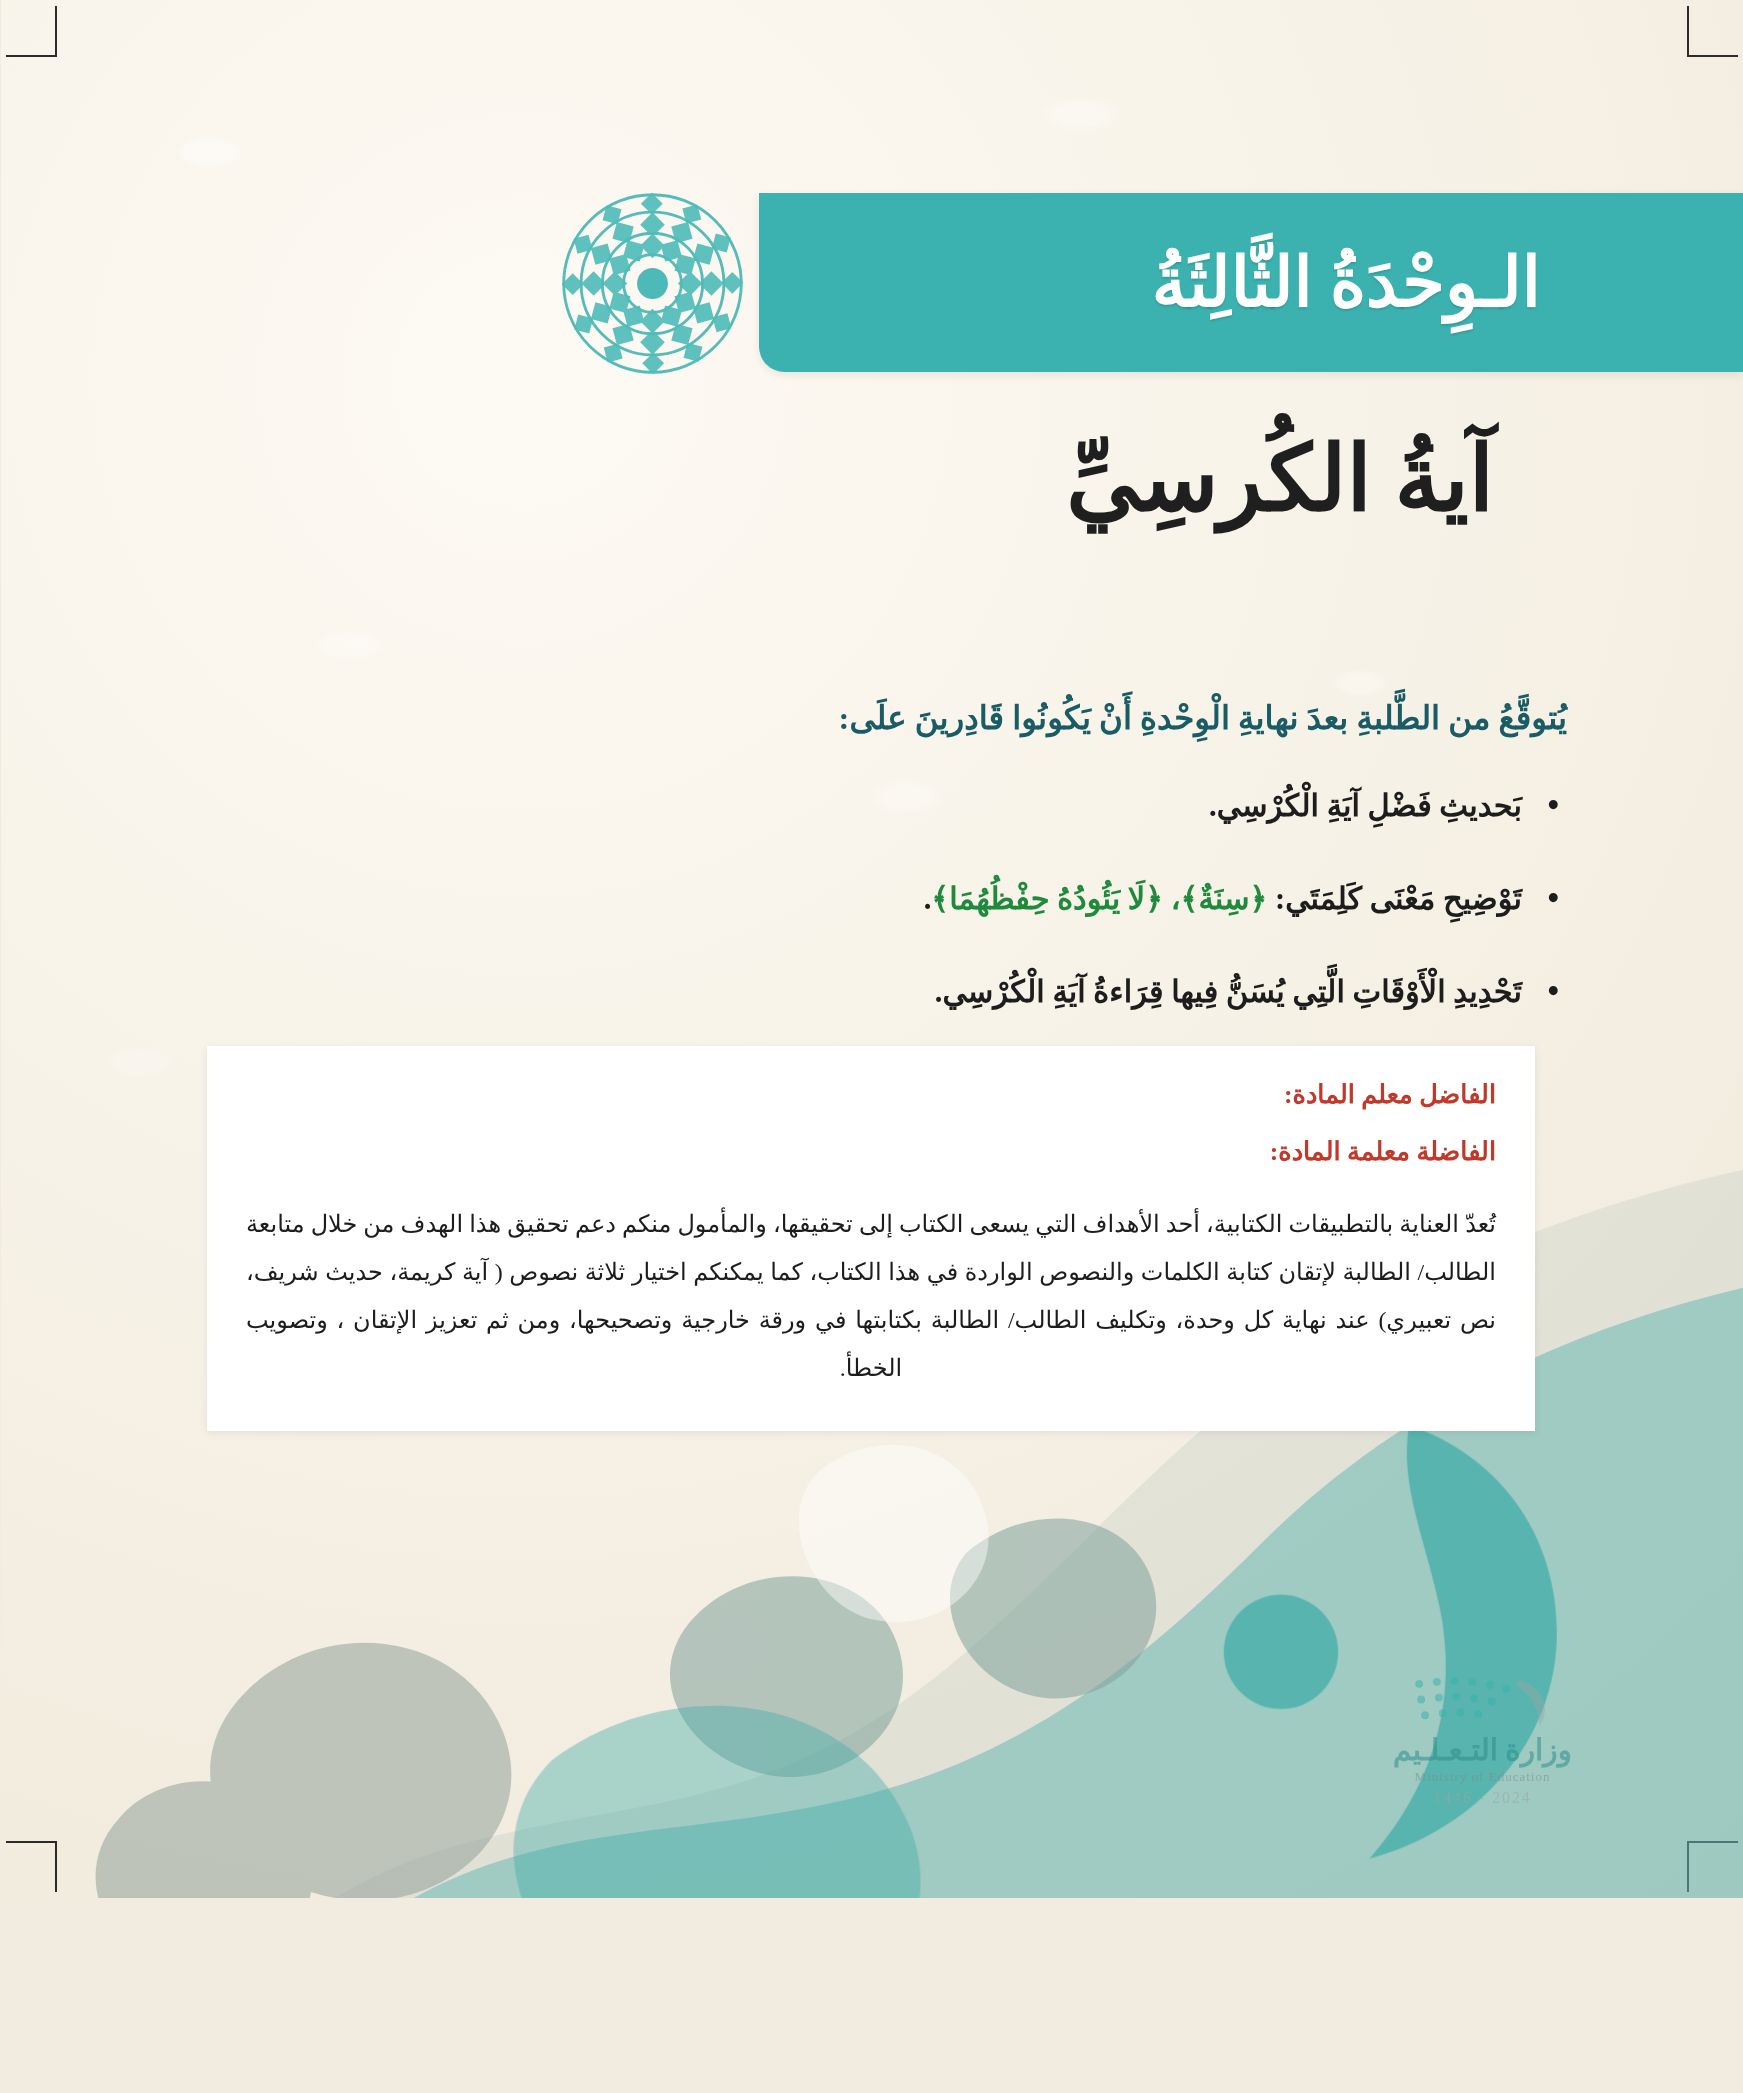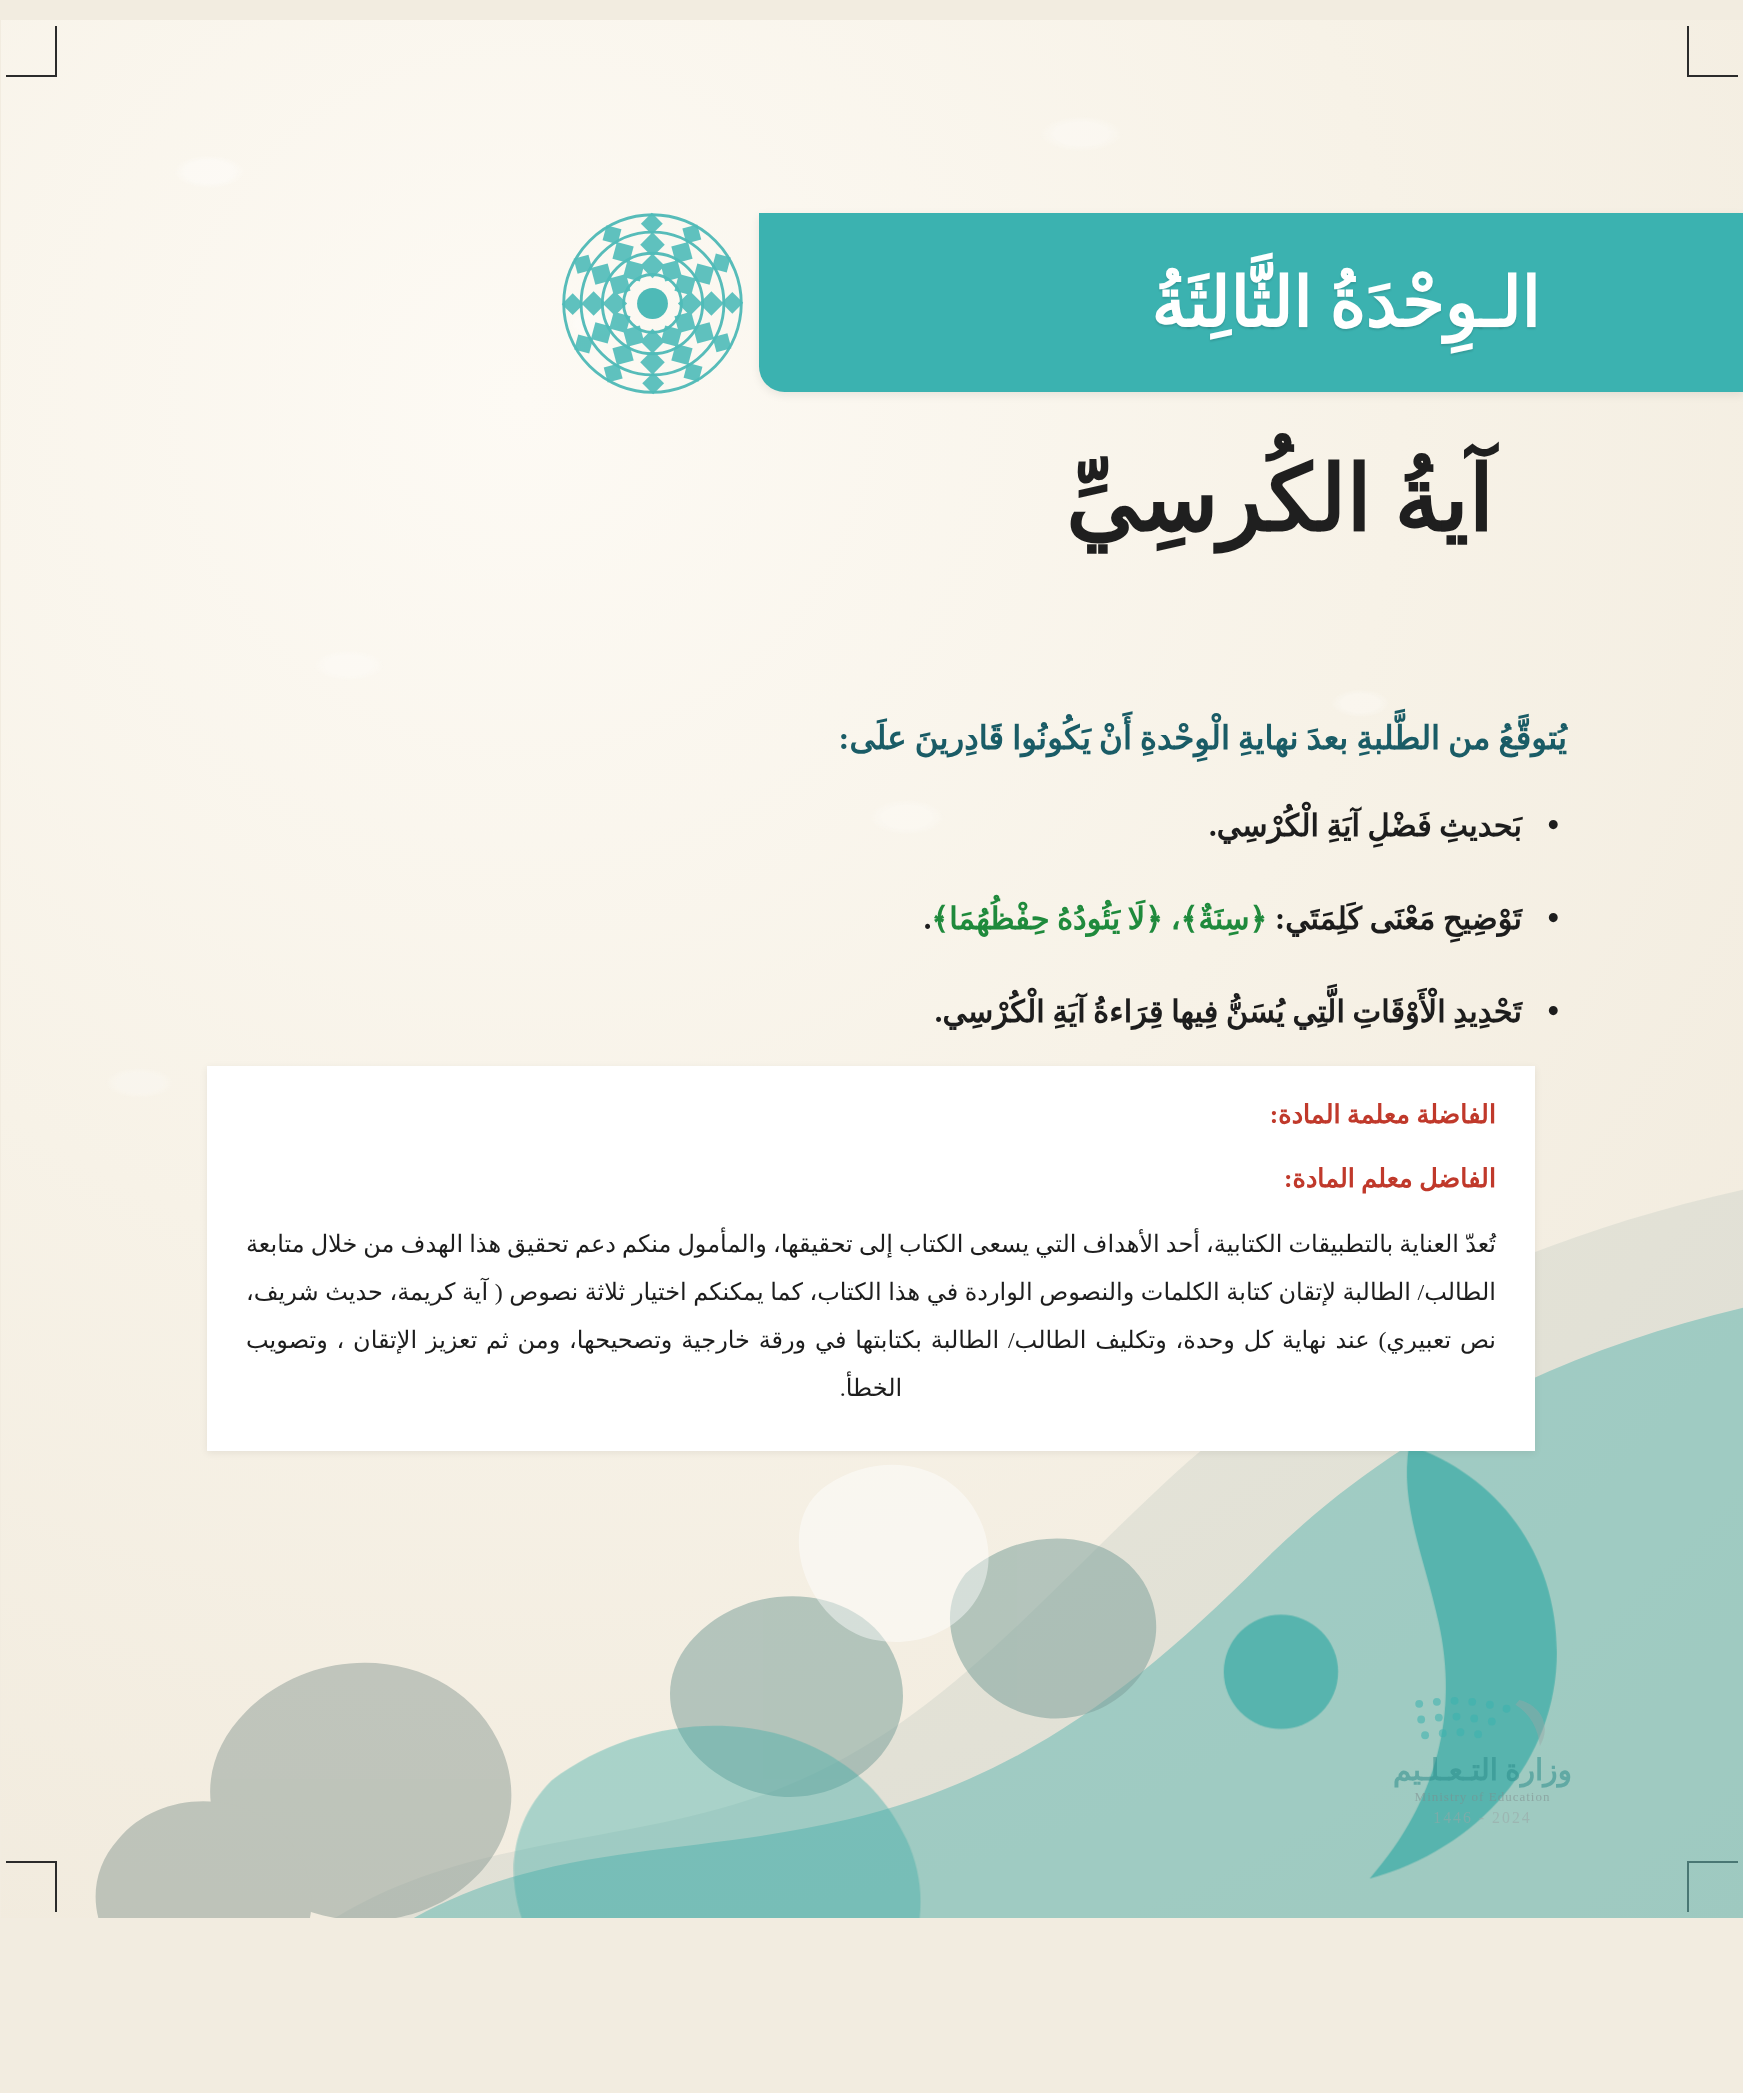--- a/index.html
+++ b/index.html
@@ -14,21 +14,20 @@
     overflow: hidden;
   }
 
   .page {
     position: relative;
     width: 1744px;
     height: 1898px;
     background:
       radial-gradient(circle at 30% 20%, #fdfaf4 0%, #f7f2e7 45%, #efe8da 100%);
     overflow: hidden;
-    margin-top: 20px;
   }
 
   
   .pattern {
     position: absolute;
     inset: 0;
     opacity: 0.5;
     background-image:
       radial-gradient(ellipse 59px 27.6px at 12% 8%, rgba(255,255,255,0.75) 0 40%, rgba(255,255,255,0) 60%),
       radial-gradient(ellipse 45px 21.7px at 34% 16%, rgba(255,255,255,0.6) 0 40%, rgba(255,255,255,0) 60%),
@@ -293,22 +292,22 @@
       <li>
         <span>تَوْضِيحِ مَعْنَى كَلِمَتَي: </span><span class="quran">﴿سِنَةٌ﴾، ﴿لَا يَئُودُهُ حِفْظُهُمَا﴾</span><span>.</span>
       </li>
       <li>
         <span>تَحْدِيدِ الْأَوْقَاتِ الَّتِي يُسَنُّ فِيها قِرَاءةُ آيَةِ الْكُرْسِي.</span>
       </li>
     </ul>
   </div>
 
   <div class="note-box">
+    <div class="note-label">الفاضل معلم المادة:</div>
     <div class="note-label second">الفاضلة معلمة المادة:</div>
-    <div class="note-label">الفاضل معلم المادة:</div>
     <div class="note-body">تُعدّ العناية بالتطبيقات الكتابية، أحد الأهداف التي يسعى الكتاب إلى تحقيقها، والمأمول منكم دعم تحقيق هذا الهدف من خلال متابعة الطالب/ الطالبة لإتقان كتابة الكلمات والنصوص الواردة في هذا الكتاب، كما يمكنكم اختيار ثلاثة نصوص ( آية كريمة، حديث شريف، نص تعبيري) عند نهاية كل وحدة، وتكليف الطالب/ الطالبة بكتابتها في ورقة خارجية وتصحيحها، ومن ثم تعزيز الإتقان ، وتصويب الخطأ.</div>
   </div>
 
   <div class="ministry">
     <svg class="dots" width="148" height="53" viewBox="0 0 150 54">
       <g fill="#3bb2b0">
         <circle cx="10" cy="10" r="4"></circle>
           <circle cx="28" cy="8" r="4"></circle>
           <circle cx="46" cy="7" r="4"></circle>
         <circle cx="64" cy="8" r="4"></circle>

